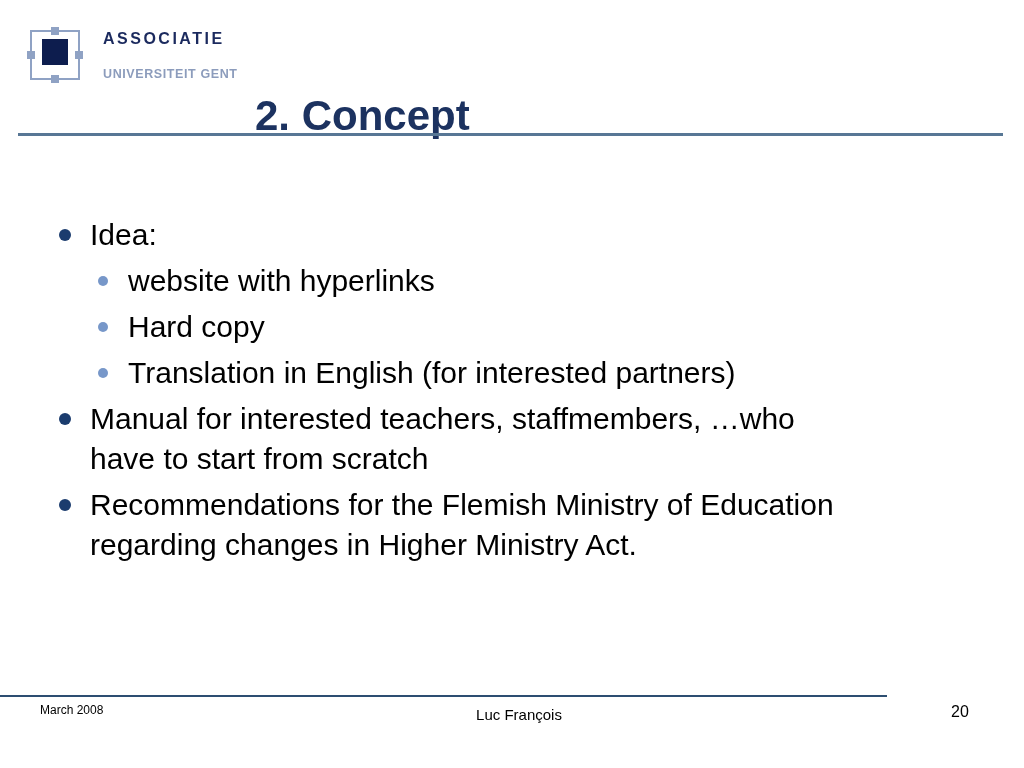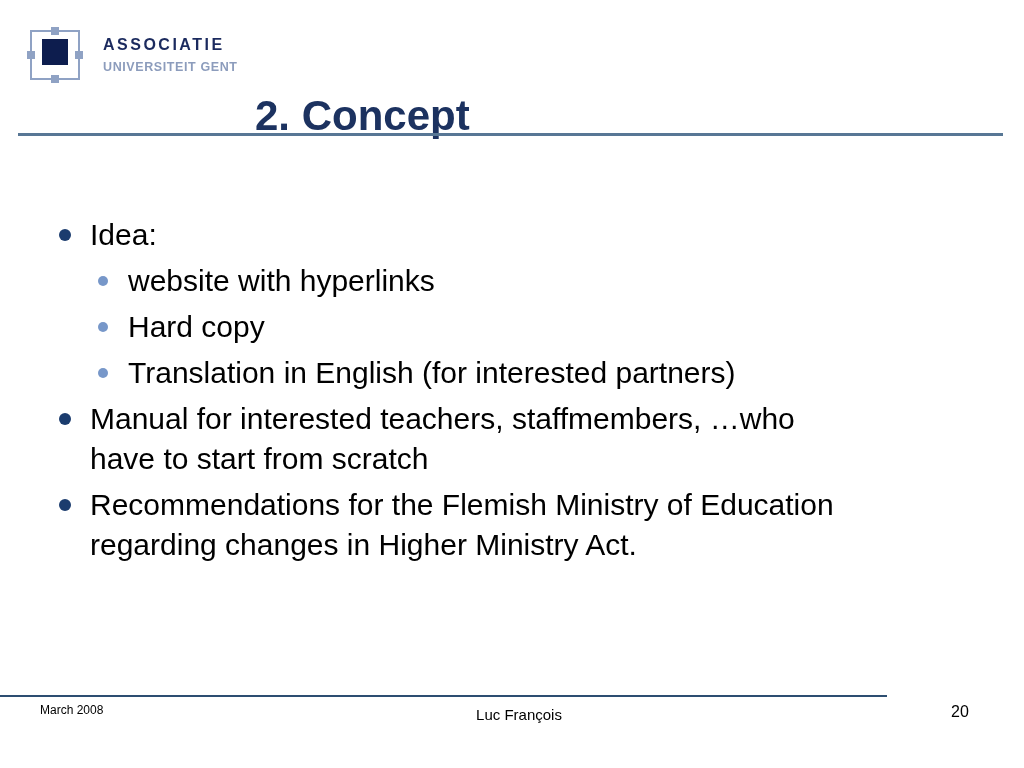--- a/index.html
+++ b/index.html
@@ -2,31 +2,31 @@
 <html><head>
 <meta charset="utf-8">
 <style>
   html,body{margin:0;padding:0;background:#ffffff;}
   .slide{
     position:relative;width:1024px;height:768px;background:#ffffff;overflow:hidden;
     font-family:"Liberation Sans",sans-serif;color:#000;
   }
 
   
-  .logo{position:absolute;left:30px;top:30px;display:flex;align-items:center;}
+  .logo{position:absolute;left:30px;top:30px;display:flex;align-items:flex-start;}
   .logo-icon{position:relative;width:46px;height:46px;border:2px solid #8fa2c4;}
   .logo-icon .handle{position:absolute;width:8px;height:8px;background:#8fa2c4;}
   .logo-icon .h-top{left:19px;top:-5px;}
   .logo-icon .h-bottom{left:19px;bottom:-5px;}
   .logo-icon .h-left{top:19px;left:-5px;}
   .logo-icon .h-right{top:19px;right:-5px;}
   .logo-icon .inner-square{position:absolute;left:10px;top:7px;width:26px;height:26px;background:#0d1d4e;}
   .logo-text{margin-left:23px;}
   .logo-line1{font-size:16px;font-weight:bold;letter-spacing:2.5px;color:#1b2a5e;line-height:18px;}
-  .logo-line2{font-size:12.5px;font-weight:bold;letter-spacing:0.6px;color:#8c9cbc;line-height:15px;margin-top:6px;}
+  .logo-line2{font-size:12.5px;font-weight:bold;letter-spacing:0.6px;color:#8c9cbc;line-height:15px;margin-top:19px;}
 
   
   .title{position:absolute;left:243px;top:81px;margin:12px;font-size:42px;line-height:46px;
          font-weight:bold;color:#1c3260;}
   .title-rule{position:absolute;left:18px;top:133px;width:985px;height:3px;background:#587795;}
 
   
   .content{position:absolute;left:58px;top:215px;width:900px;font-size:30px;line-height:40px;}
   .li{position:relative;margin-bottom:6px;}
   .li.l1{padding-left:32px;}

